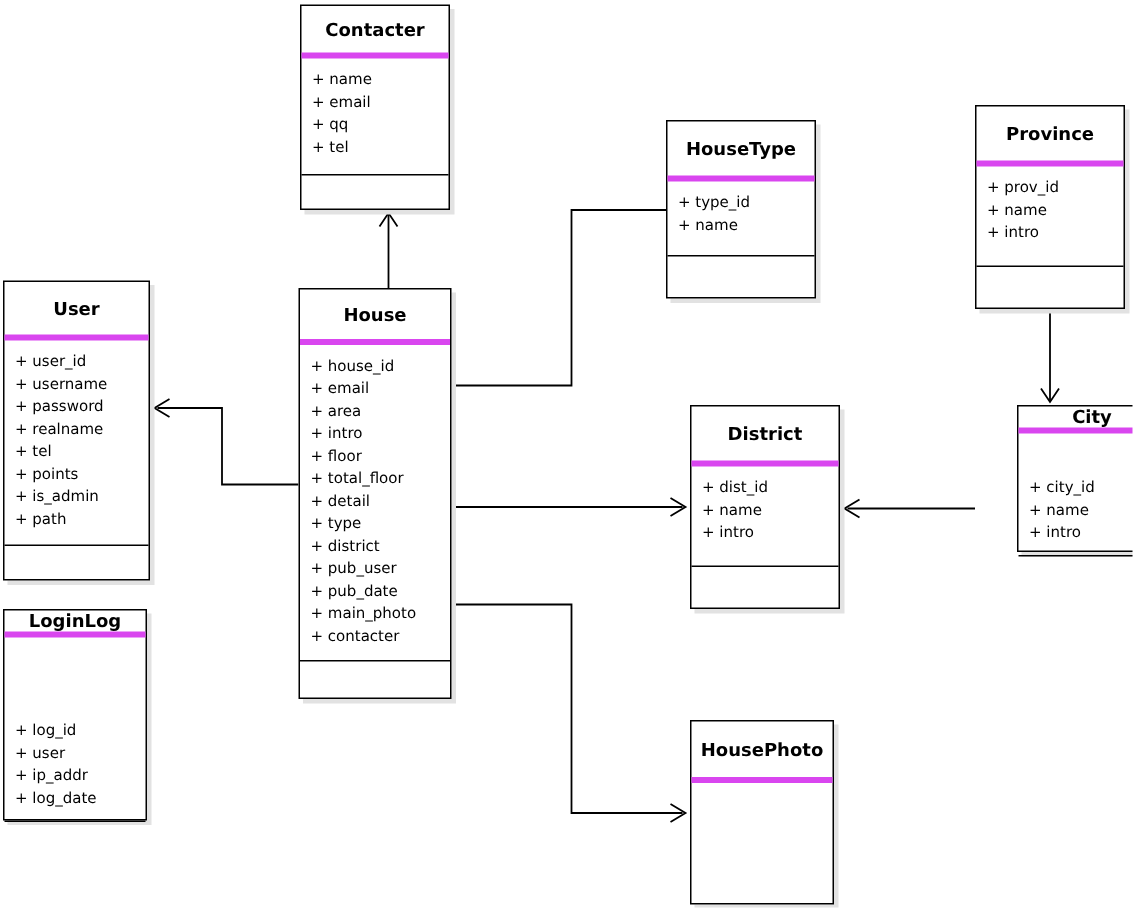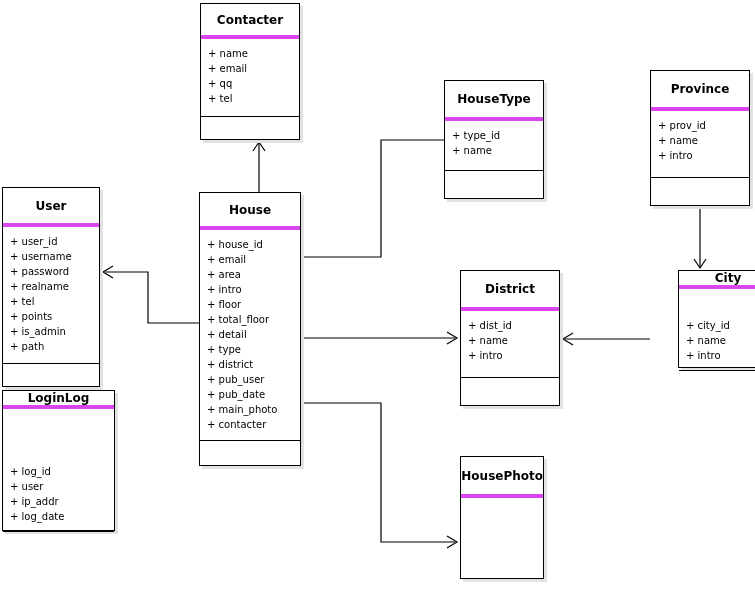--- a/index.html
+++ b/index.html
@@ -153,21 +153,21 @@
         <div class="uml-attr">+ detail</div>
         <div class="uml-attr">+ type</div>
         <div class="uml-attr">+ district</div>
         <div class="uml-attr">+ pub_user</div>
         <div class="uml-attr">+ pub_date</div>
         <div class="uml-attr">+ main_photo</div>
         <div class="uml-attr">+ contacter</div>
       </div>
       <div class="uml-ops" style="height: 24px;"></div>
     </div>
-    <div class="uml-class" style="left: 2px; top: 390px; width: 113px; height: 141px; gap: 48px;">
+    <div class="uml-class" style="left: 2px; top: 406px; width: 96px; height: 141px; gap: 48px;">
       <div class="uml-title" style="height: 38px;">LoginLog</div>
       <div class="uml-attrs">
         <div class="uml-attr">+ log_id</div>
         <div class="uml-attr">+ user</div>
         <div class="uml-attr">+ ip_addr</div>
         <div class="uml-attr">+ log_date</div>
       </div>
       <div class="uml-ops" style="height: 25px;"></div>
     </div>
     <div class="uml-class" style="left: 444px; top: 80px; width: 100px; height: 119px;">
@@ -180,21 +180,21 @@
     </div>
     <div class="uml-class" style="left: 460px; top: 270px; width: 100px; height: 136px;">
       <div class="uml-title" style="height: 40px;">District</div>
       <div class="uml-attrs">
         <div class="uml-attr">+ dist_id</div>
         <div class="uml-attr">+ name</div>
         <div class="uml-attr">+ intro</div>
       </div>
       <div class="uml-ops" style="height: 27px;"></div>
     </div>
-    <div class="uml-class" style="left: 460px; top: 456px; width: 84px; height: 123px; align-items: flex-end;">
+    <div class="uml-class" style="left: 460px; top: 480px; width: 96px; height: 123px;">
       <div class="uml-title" style="height: 41px;">HousePhoto</div>
       <div class="uml-ops" style="height: 26px;"></div>
     </div>
     <div class="uml-class" style="left: 650px; top: 70px; width: 100px; height: 136px;">
       <div class="uml-title" style="height: 40px;">Province</div>
       <div class="uml-attrs">
         <div class="uml-attr">+ prov_id</div>
         <div class="uml-attr">+ name</div>
         <div class="uml-attr">+ intro</div>
       </div>

